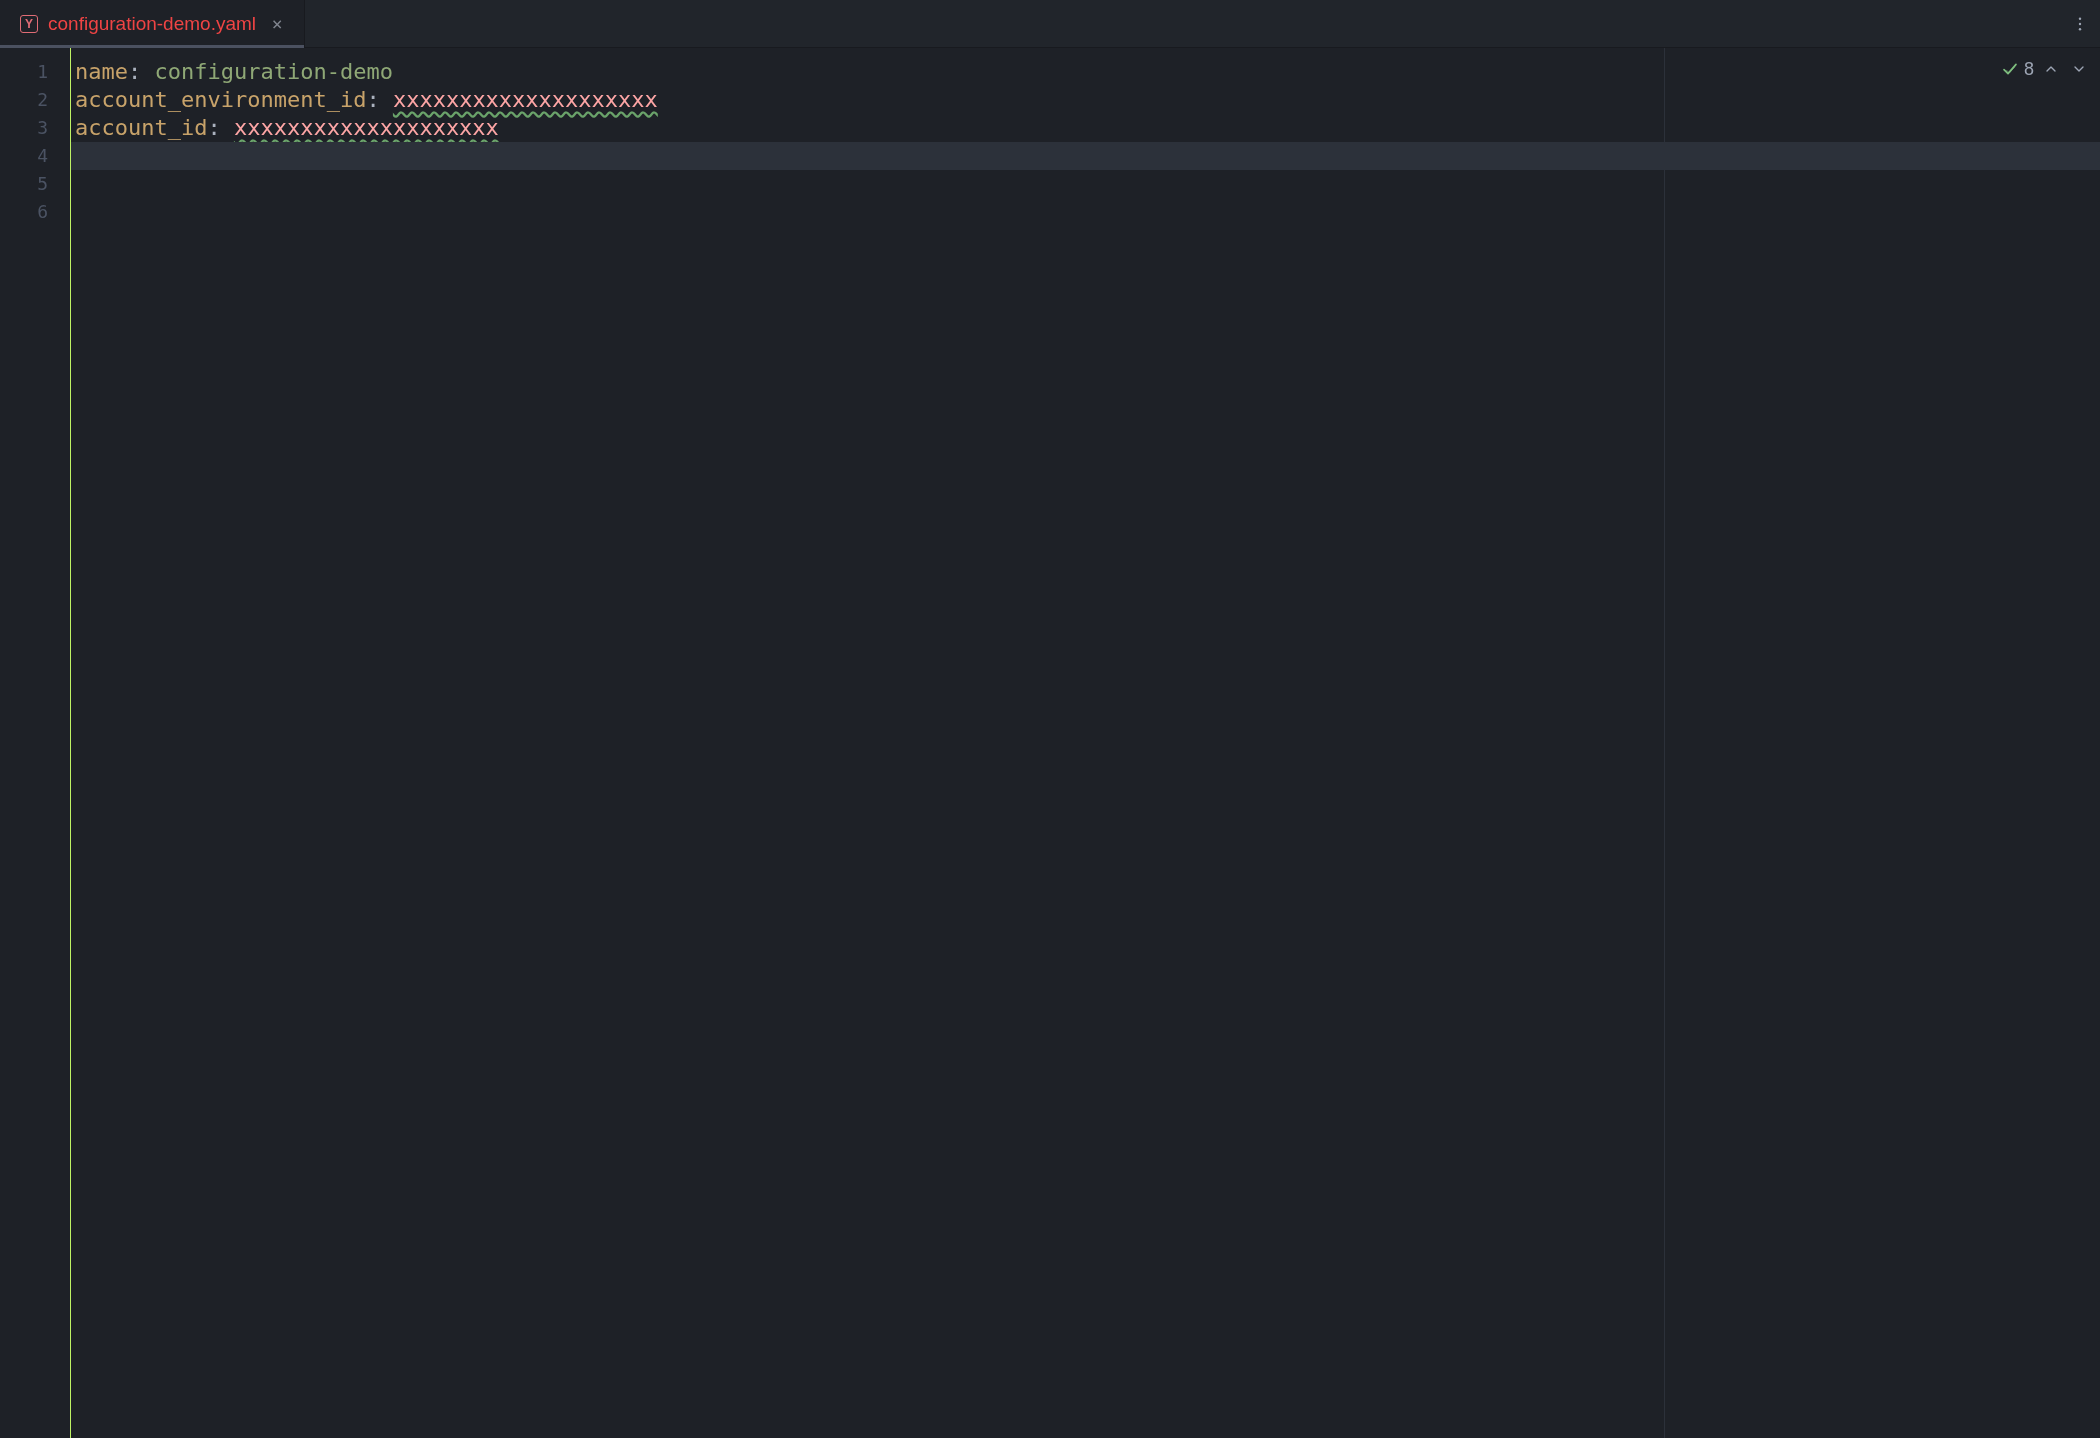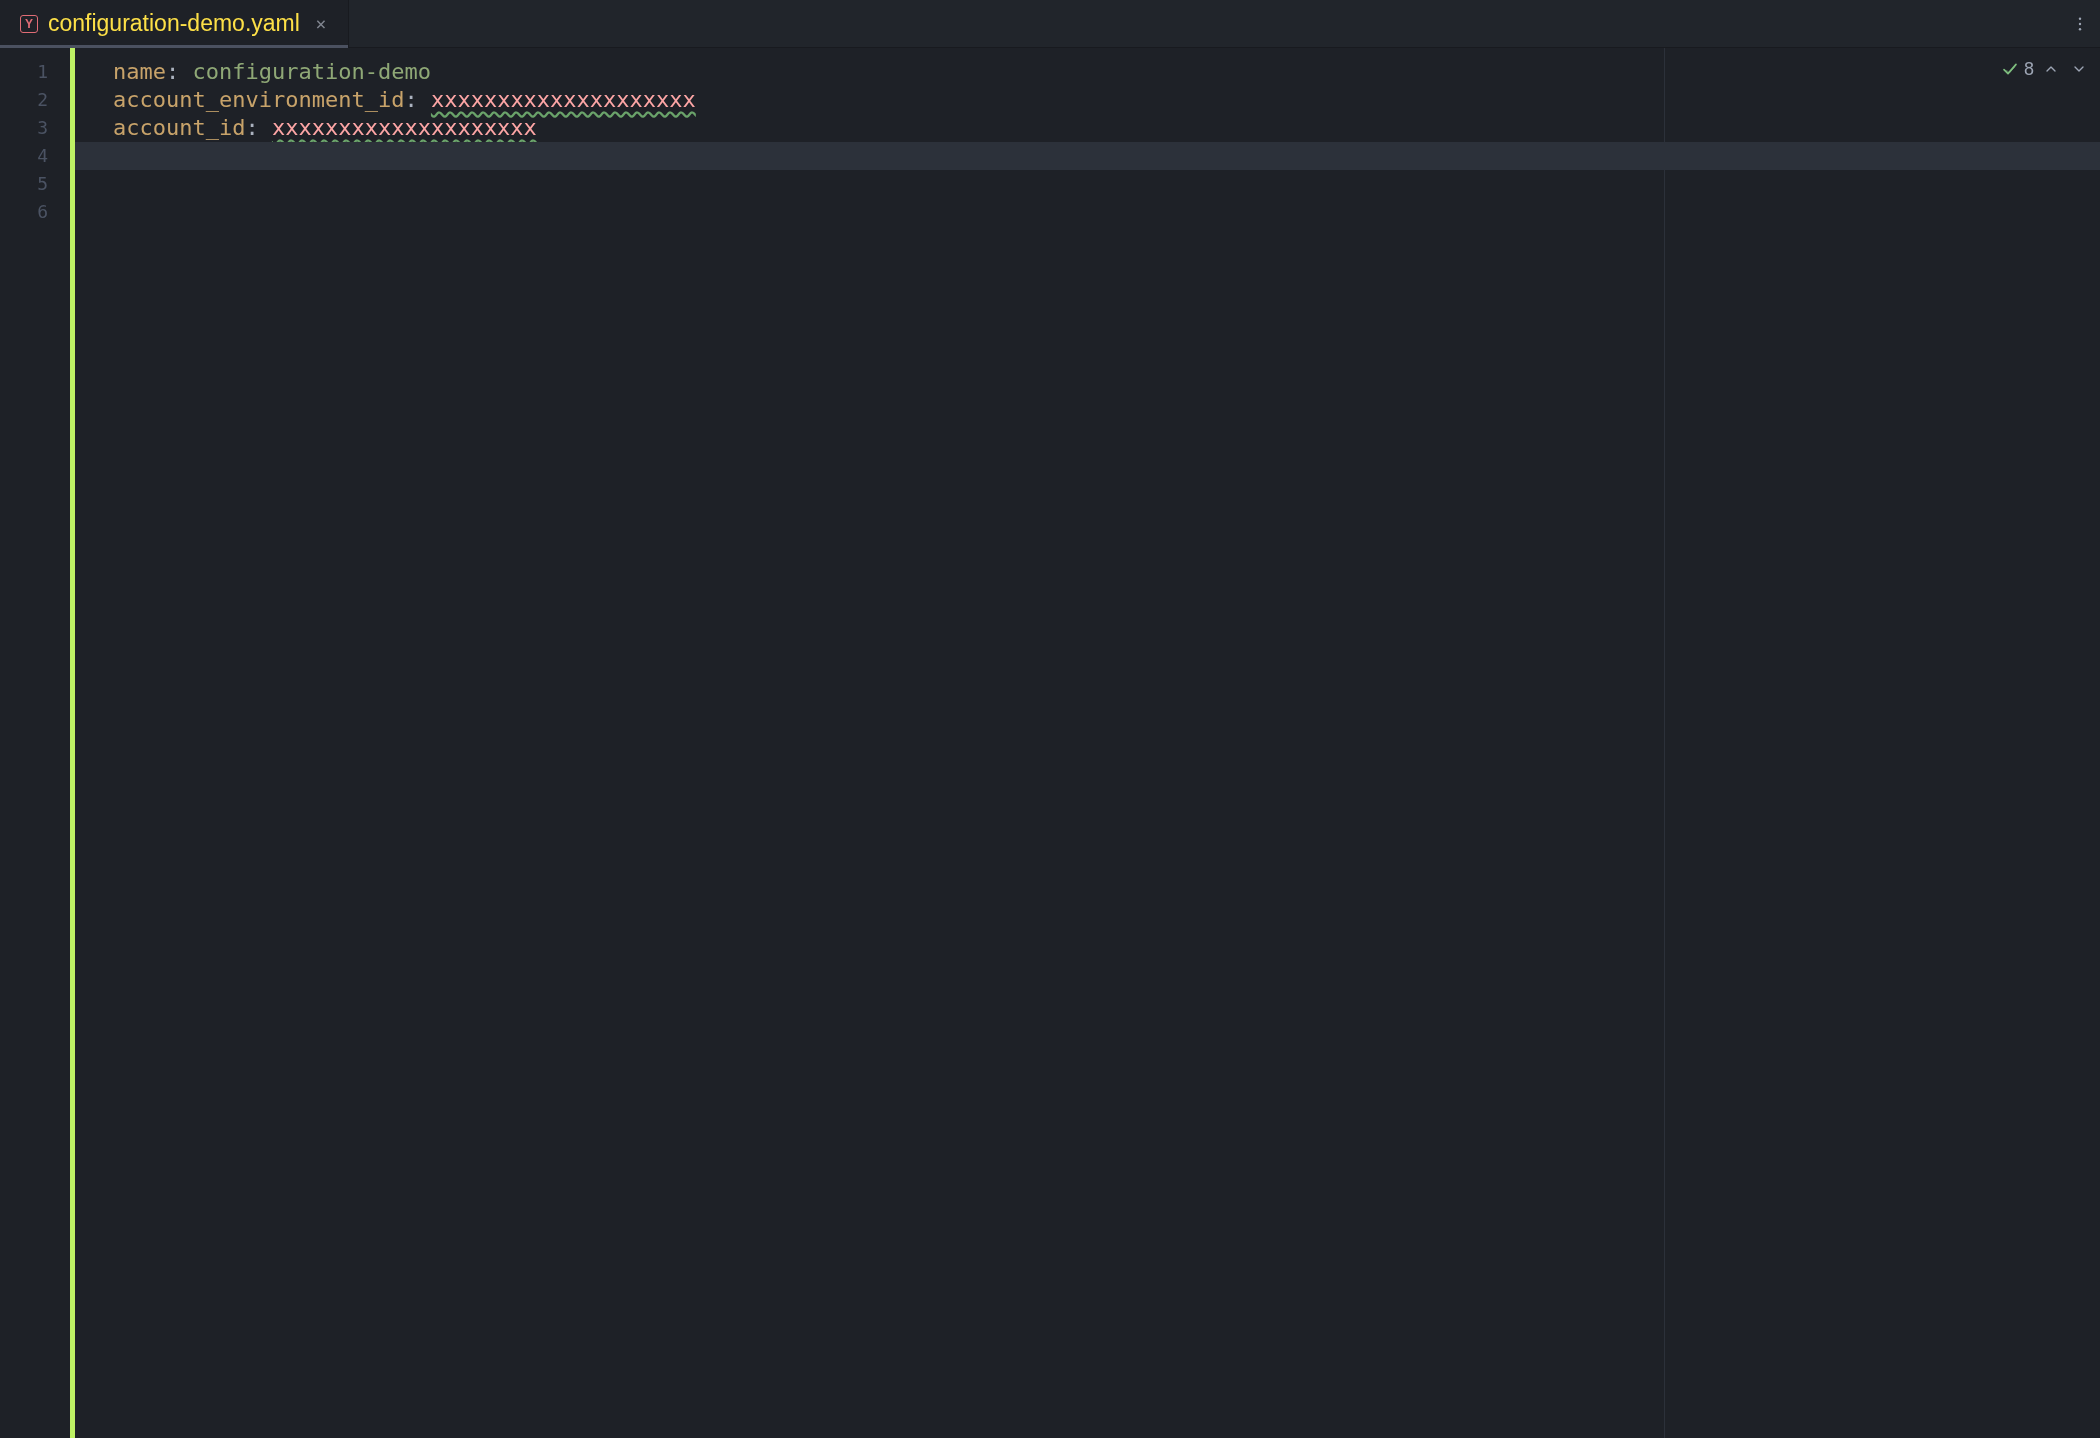--- a/index.html
+++ b/index.html
@@ -44,23 +44,23 @@
     justify-content: center;
     border: 1.5px solid #e06c75;
     border-radius: 3px;
     color: #e06c75;
     font-size: 12px;
     font-weight: 700;
     font-family: sans-serif;
     line-height: 1;
   }
   .tab-title {
-    color: #fde047;
+    color: #ef4444;
     font-family: -apple-system, BlinkMacSystemFont, "Segoe UI", sans-serif;
-    font-size: 23px;
+    font-size: 19px;
   }
   .tab-close {
     color: #7f848e;
     font-size: 18px;
     width: 22px; height: 22px;
     display: inline-flex;
     align-items: center;
     justify-content: center;
     border-radius: 3px;
     cursor: pointer;
@@ -97,22 +97,21 @@
   .gutter-line {
     height: 28px;
     line-height: 28px;
     padding-right: 22px;
     font-size: 18px;
   }
   .code {
     position: relative;
     flex: 1;
     padding-top: 10px;
-    border-left: 5px solid #bef264;
-    padding-left: 34px;
+    border-left: 1px solid #bef264;
   }
   .code-line {
     height: 28px;
     line-height: 28px;
     padding-left: 4px;
     white-space: pre;
     position: relative;
   }
   .code-line.current {
     background: #2c313a;

